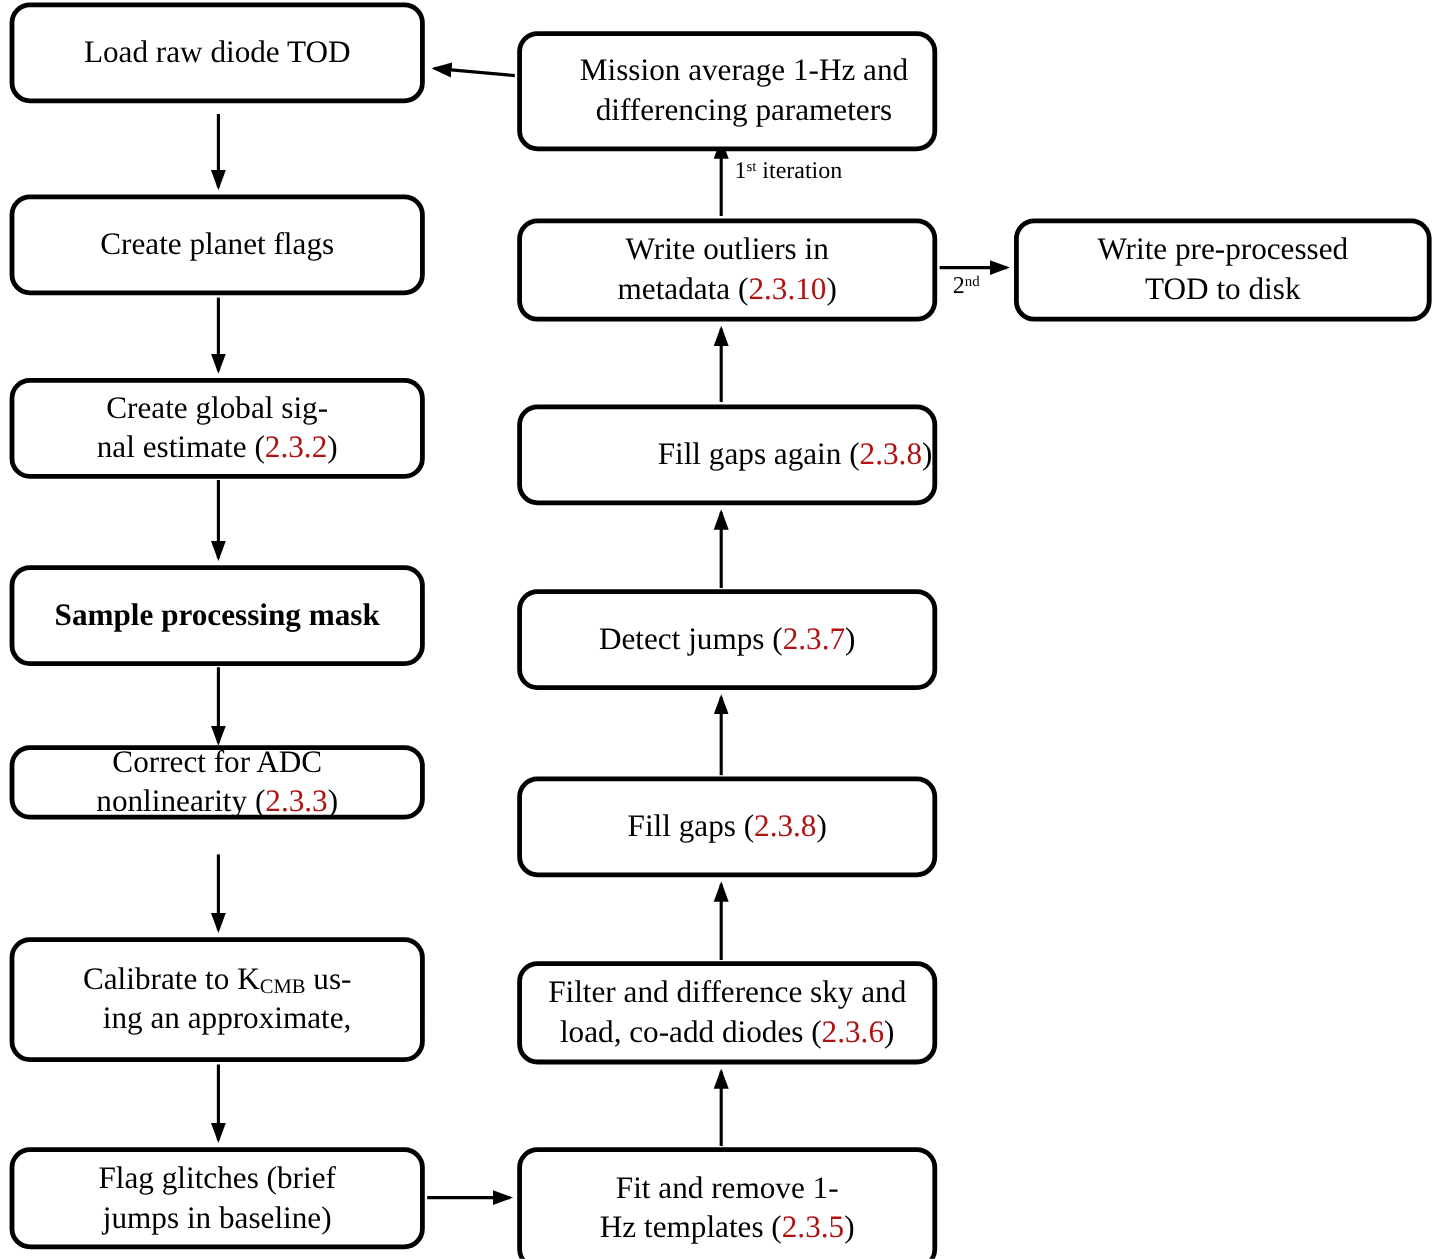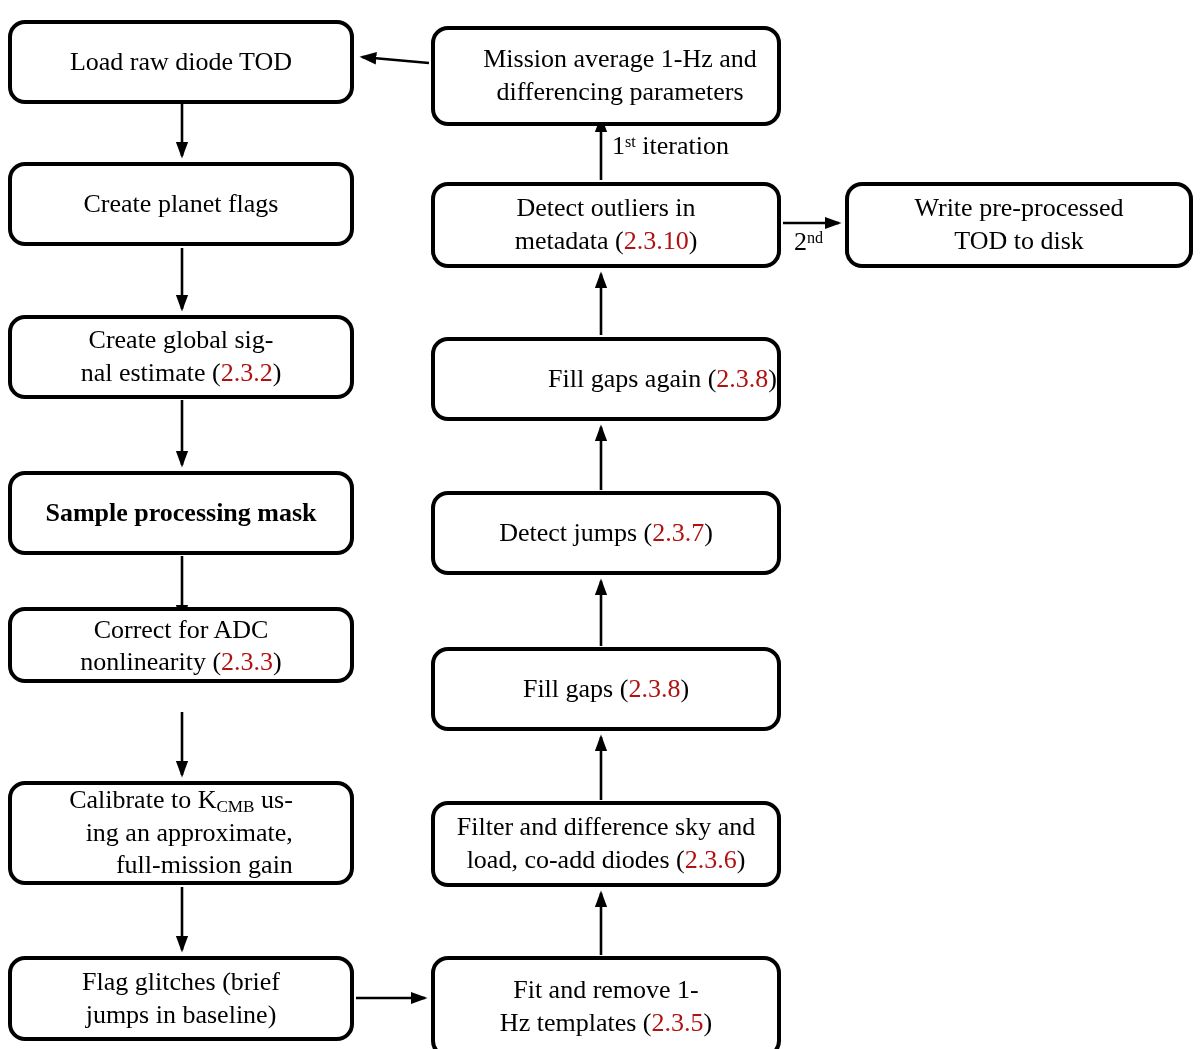--- a/index.html
+++ b/index.html
@@ -24,21 +24,21 @@
     font-size: 26px;
     line-height: 1.26;
     z-index: 2;
   }
   .txt { white-space: nowrap; }
   .ref { color: var(--ref-red, #b01212); }
   sub.sb { font-size: 66%; line-height: 0; vertical-align: -0.22em; letter-spacing: 0; }
   sup.sp { font-size: 62%; line-height: 0; vertical-align: 0.45em; }
   .edge-label {
     position: absolute;
-    font-size: 26px;
+    font-size: 20px;
     z-index: 1;
     white-space: nowrap;
     font-family: Liberation Serif, serif;
   }
   svg.arrows { position: absolute; left: 0; top: 0; z-index: 1; }
 </style>
 </head>
 <body>
 
 <div class="canvas">
@@ -61,71 +61,70 @@
       <line x1="601" y1="800" x2="601" y2="737" marker-end="url(#ah)"></line>
       <line x1="601" y1="646" x2="601" y2="581" marker-end="url(#ah)"></line>
       <line x1="601" y1="490" x2="601" y2="427" marker-end="url(#ah)"></line>
       <line x1="601" y1="335" x2="601" y2="274" marker-end="url(#ah)"></line>
       <line x1="601" y1="180" x2="601" y2="118" marker-end="url(#ah)"></line>
       <line x1="429" y1="63" x2="362" y2="57" marker-end="url(#ah)"></line>
       <line x1="783" y1="223" x2="839" y2="223" marker-end="url(#ah)"></line>
     </g>
   </svg>
 
-  <div class="node" style="left:8px;top:20px;width:346px;height:84px;">
+  <div class="node" style="left:8px;top:2px;width:346px;height:84px;">
     <div class="txt">Load raw diode TOD</div>
   </div>
 
   <div class="node" style="left:8px;top:162px;width:346px;height:84px;">
     <div class="txt">Create planet flags</div>
   </div>
 
   <div class="node" style="left:8px;top:315px;width:346px;height:84px;">
     <div class="txt">
       <span>Create global sig-</span><br>
       <span><span>nal estimate (</span><span class="ref">2.3.2</span><span>)</span></span>
     </div>
   </div>
 
   <div class="node" style="left:8px;top:471px;width:346px;height:84px;font-weight:bold;">
     <div class="txt">Sample processing mask</div>
   </div>
 
-  <div class="node" style="left:8px;top:607px;width:346px;height:76px;align-items:flex-end;">
+  <div class="node" style="left:8px;top:621px;width:346px;height:62px;">
     <div class="txt">
       <span>Correct for ADC</span><br>
       <span><span>nonlinearity (</span><span class="ref">2.3.3</span><span>)</span></span>
     </div>
   </div>
 
   <div class="node" style="left:8px;top:781px;width:346px;height:104px;text-align:right;">
     <div class="txt">
       <span><span>Calibrate to K</span><sub class="sb">CMB</sub><span> us-</span></span><br>
       <span>ing an approximate,</span><br>
-      <span>full-mission gain</span>
     </div>
   </div>
 
   <div class="node" style="left:8px;top:956px;width:346px;height:85px;">
     <div class="txt">
       <span>Flag glitches (brief</span><br>
       <span>jumps in baseline)</span>
     </div>
   </div>
 
   <div class="node" style="left:431px;top:26px;width:350px;height:100px;padding-left:28px;">
     <div class="txt">
       <span>Mission average 1-Hz and</span><br>
       <span>differencing parameters</span>
     </div>
   </div>
 
   <div class="node" style="left:431px;top:182px;width:350px;height:86px;">
     <div class="txt">
-      <span>Detect outliers in</span><br>
+      <span>Write outliers in</span><br>
       <span><span>metadata (</span><span class="ref">2.3.10</span><span>)</span></span>
     </div>
   </div>
 
   <div class="node" style="left:431px;top:337px;width:350px;height:84px;justify-content:flex-end;">
     <div class="txt">
       <span>Fill gaps again (</span><span class="ref">2.3.8</span><span>)</span>
     </div>
   </div>
 

